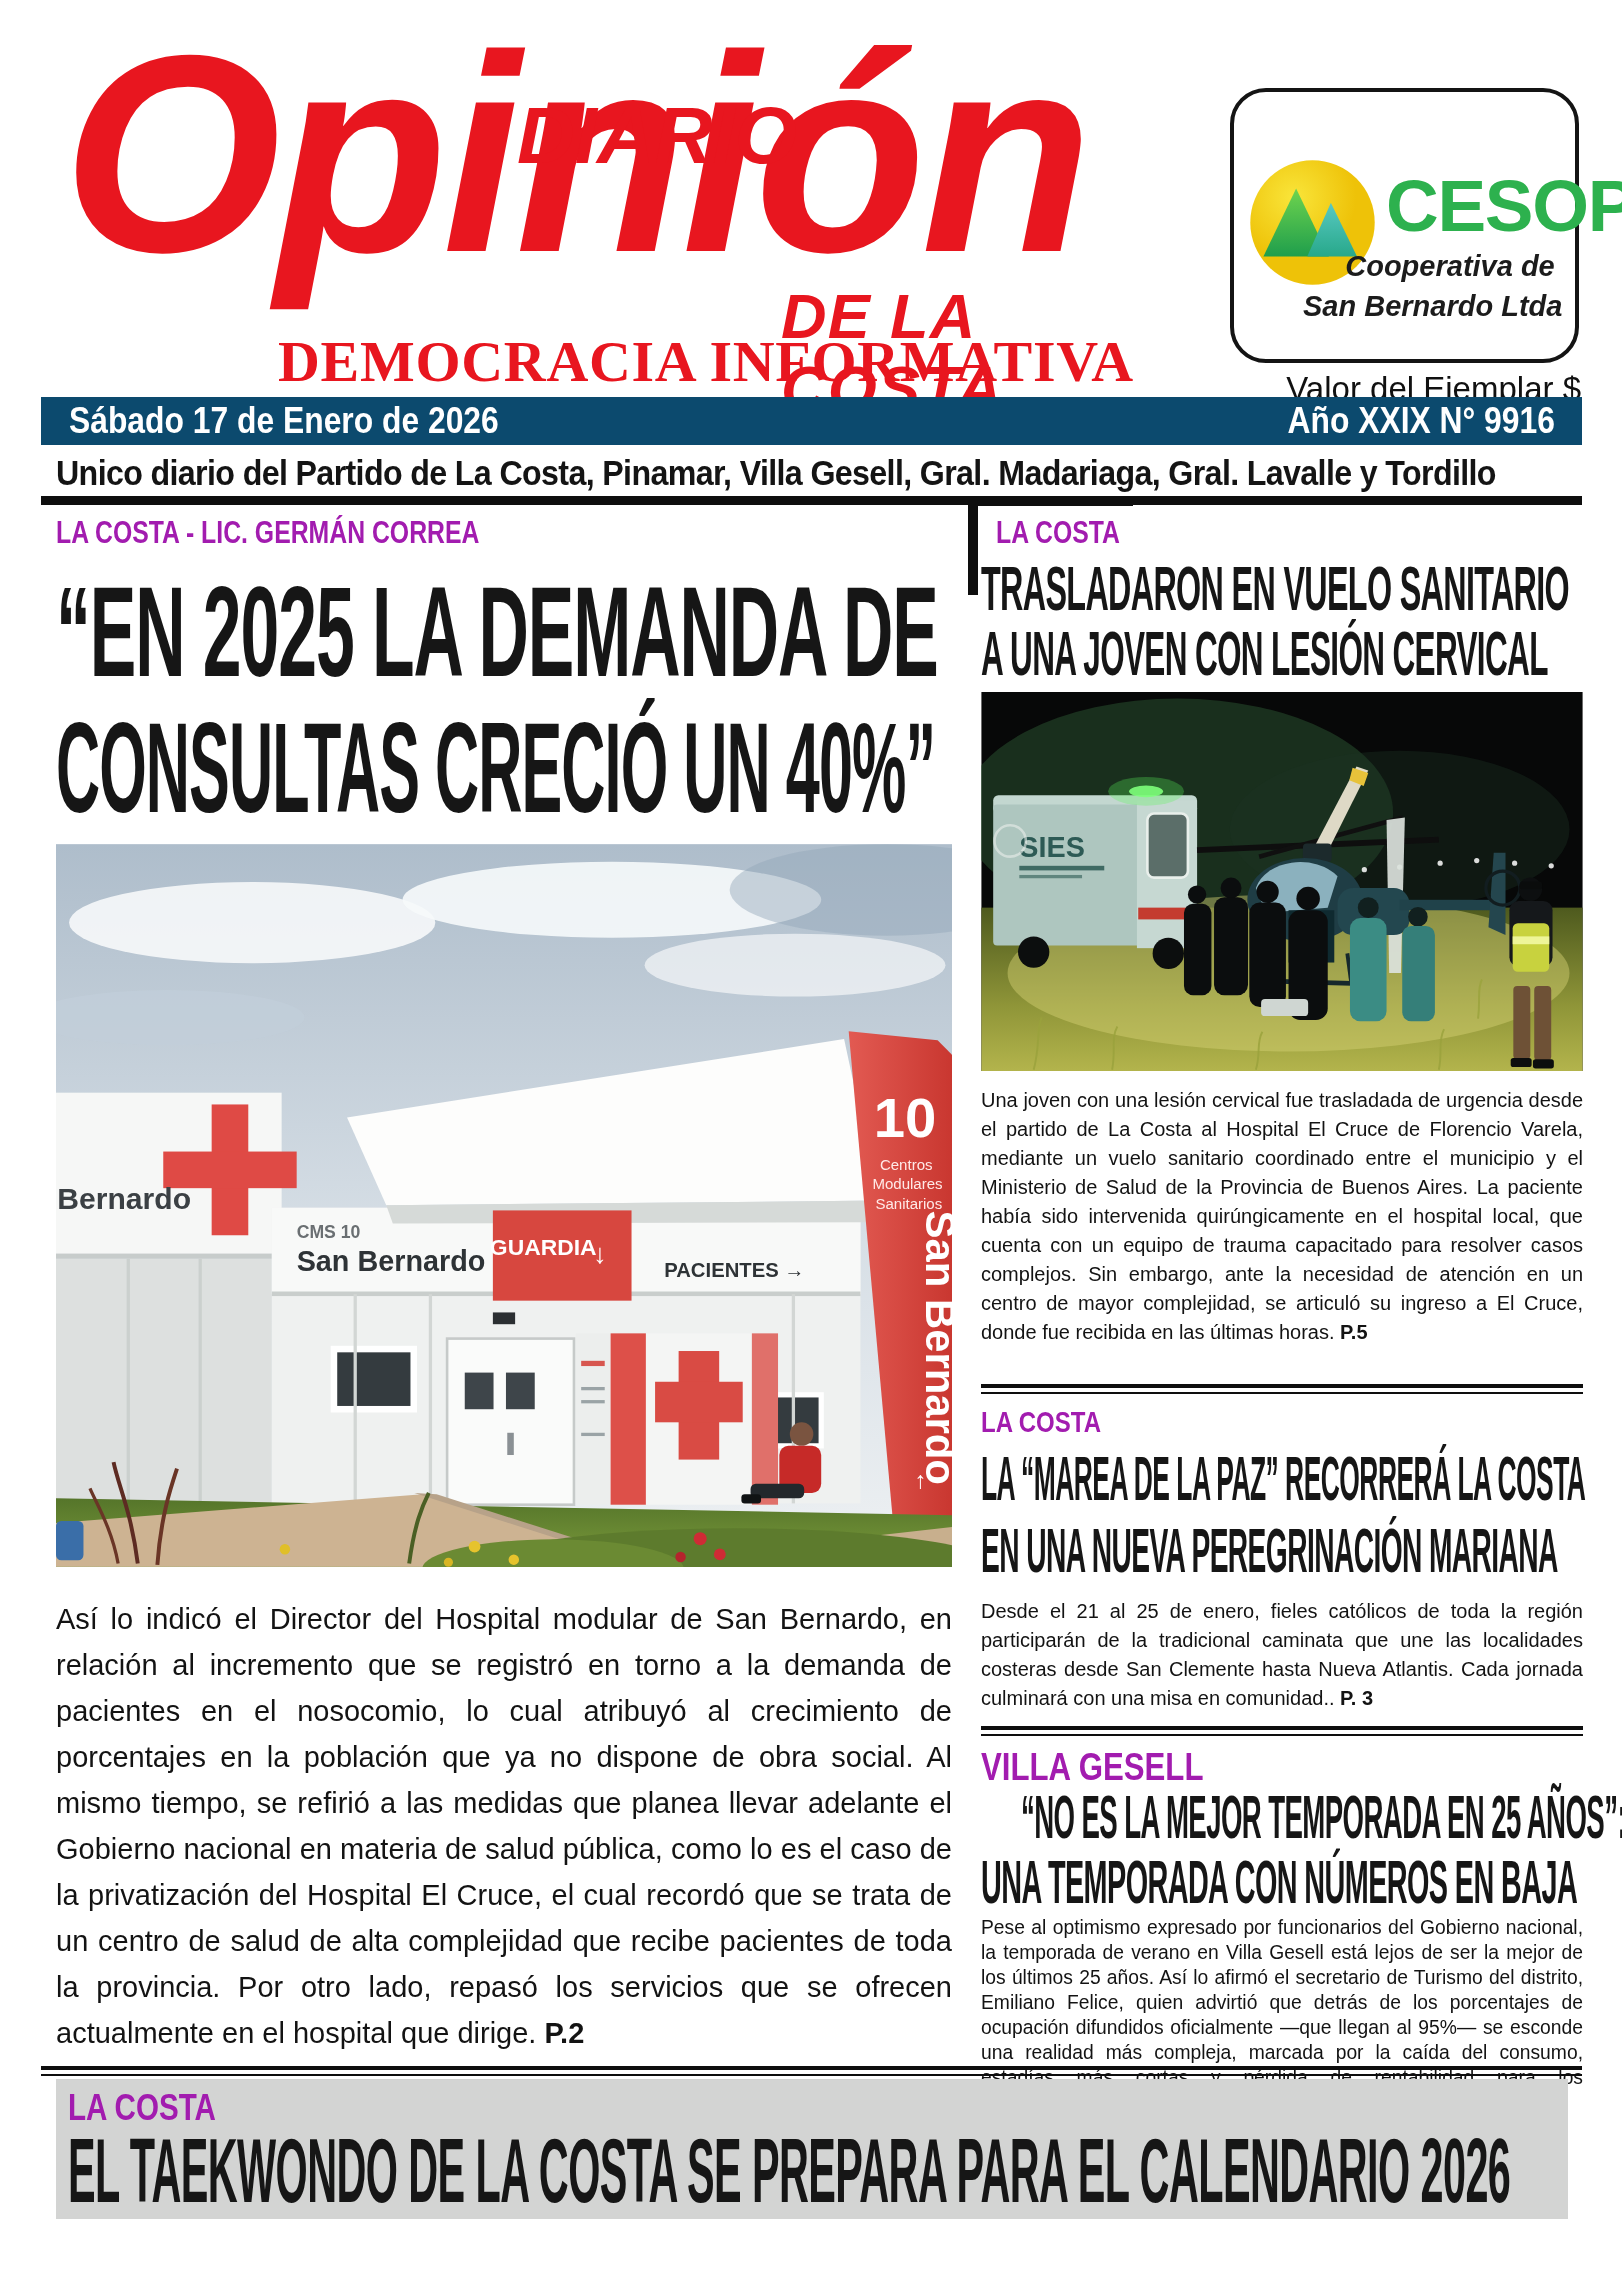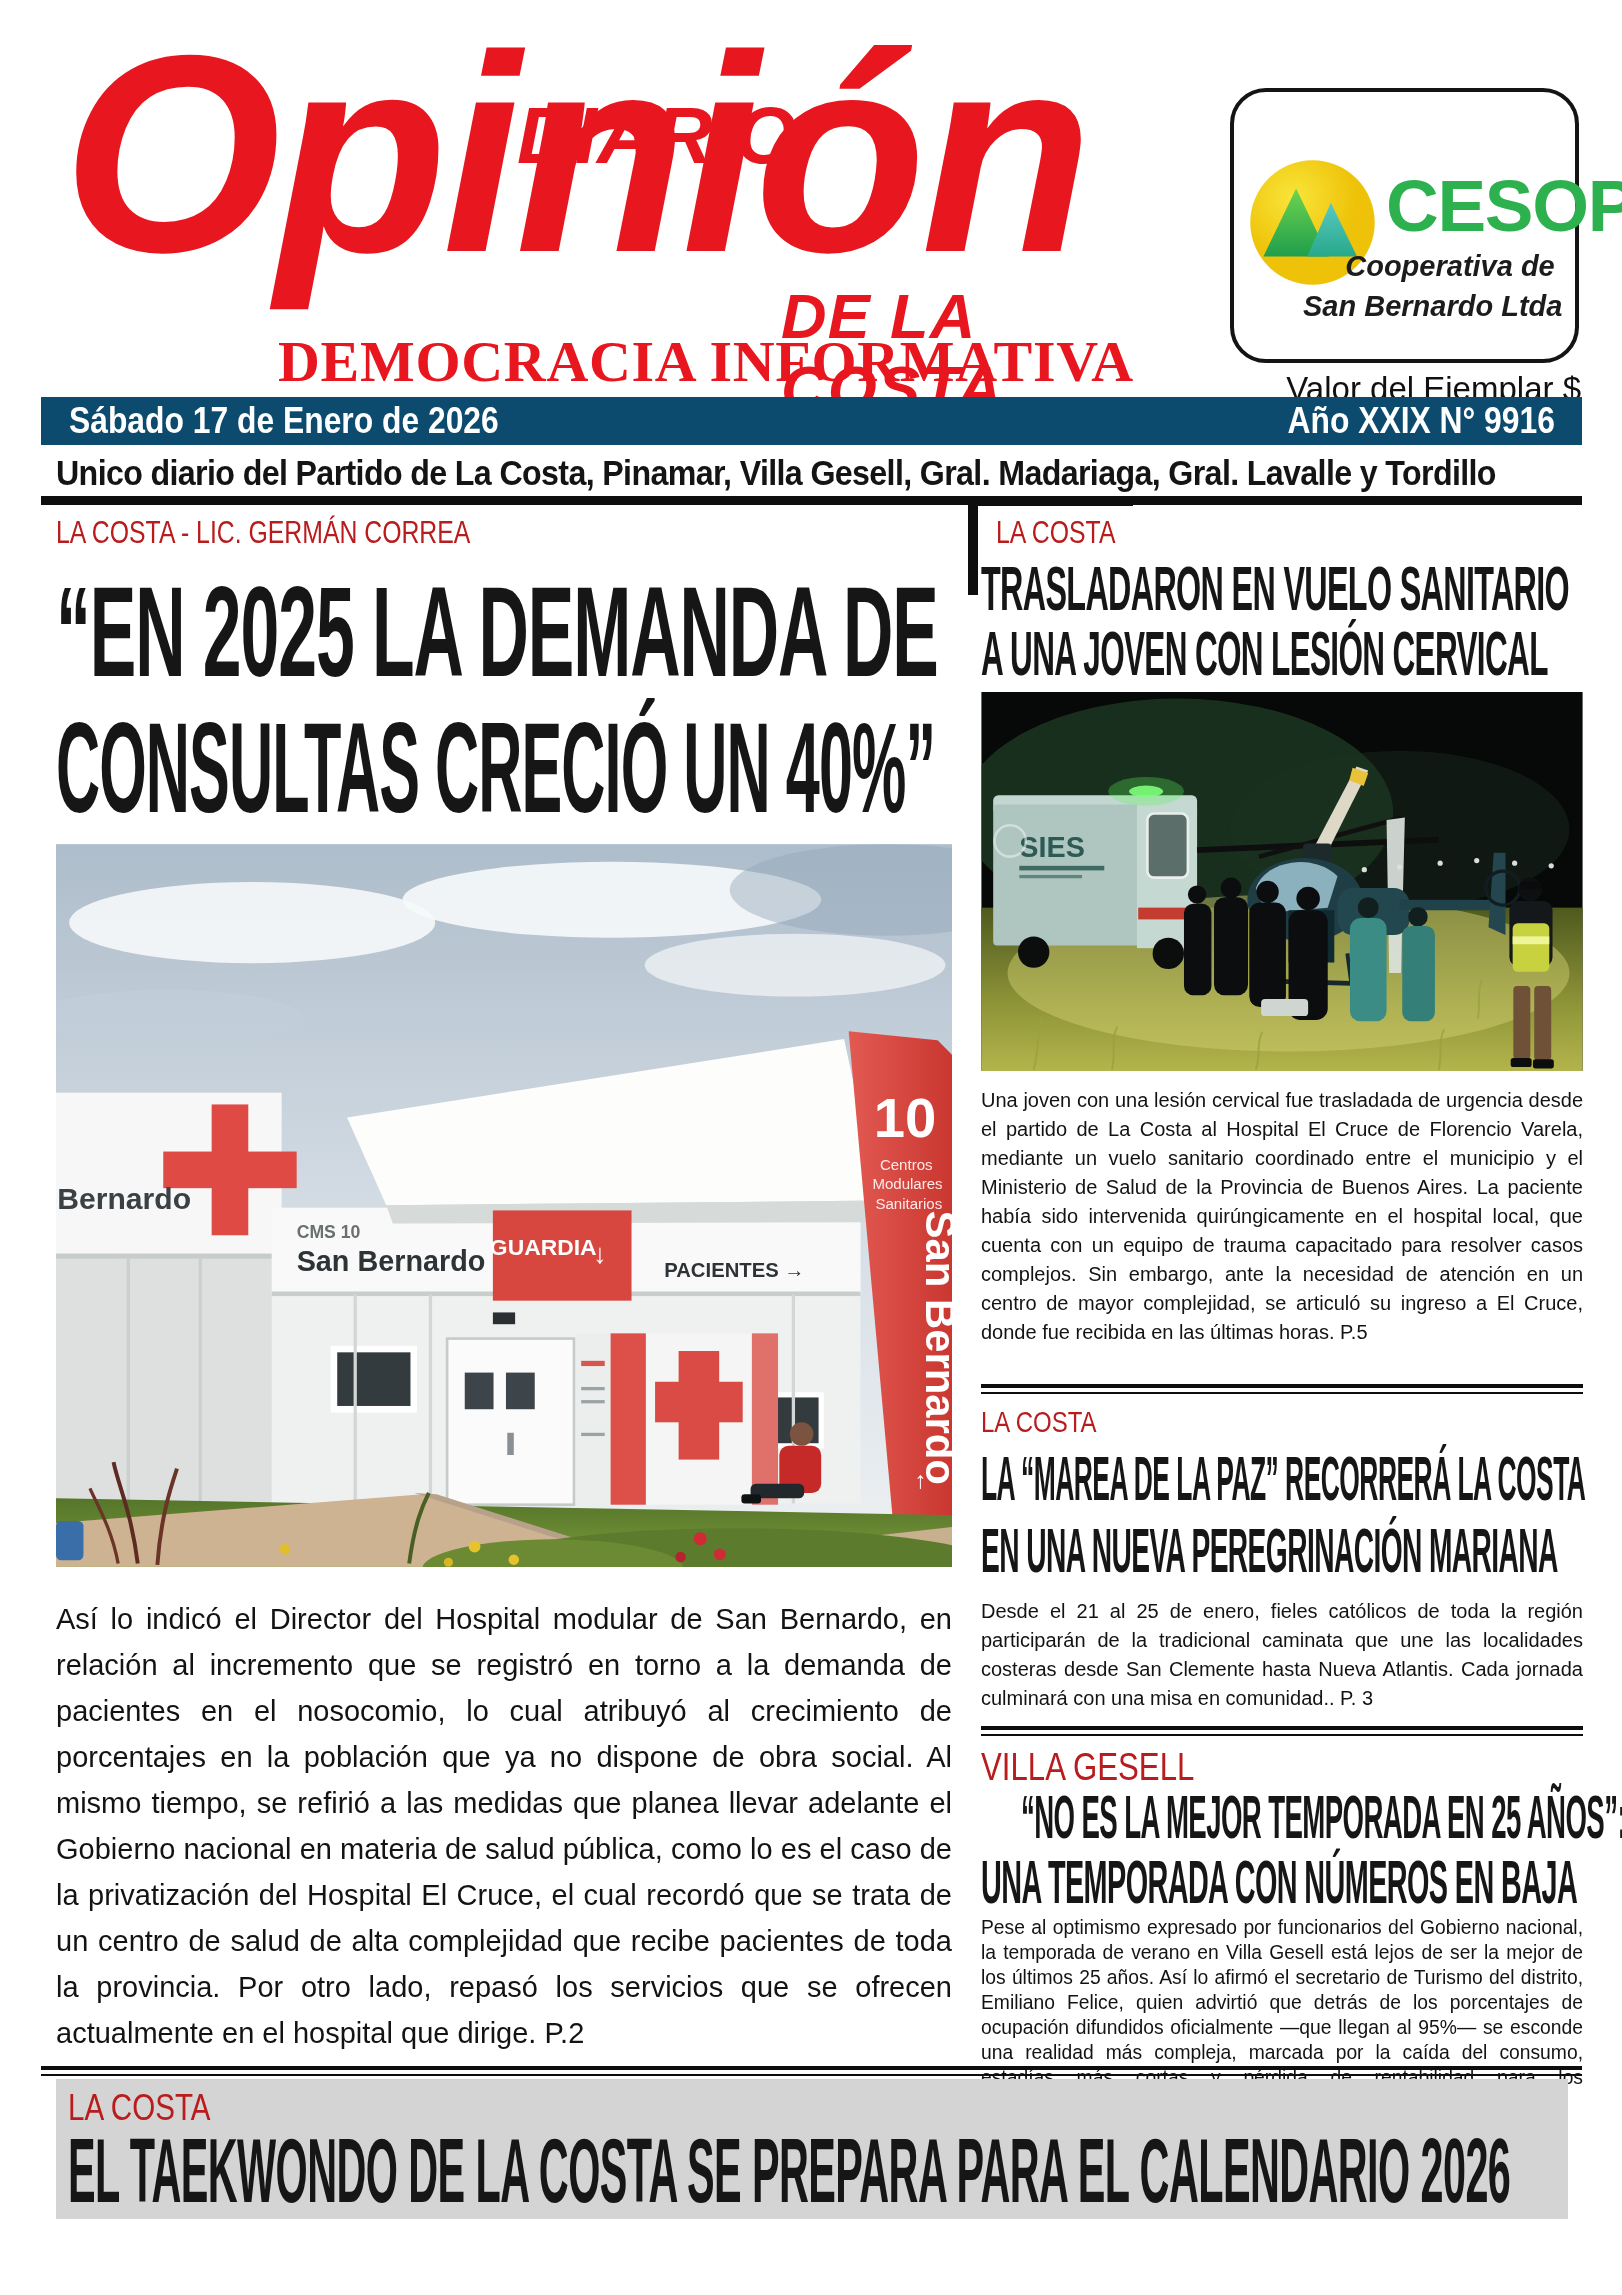--- a/index.html
+++ b/index.html
@@ -3,23 +3,23 @@
 <meta charset="utf-8">
 <style>
   html,body{margin:0;padding:0;background:#ffffff;}
   #page{position:relative;width:1622px;height:2295px;background:#fff;overflow:hidden;
         font-family:"Liberation Sans",sans-serif;color:#111;}
   .abs{position:absolute;}
   .cx{display:inline-block;white-space:nowrap;transform-origin:0 50%;}
   .cxr{display:inline-block;white-space:nowrap;transform-origin:100% 50%;}
   .red{color:#e8161f;}
   .hl{font-weight:bold;color:#161616;line-height:1;}
-  .kick{font-weight:normal;color:#b91c1c;}
+  .kick{font-weight:bold;color:#a21caf;}
   .body-txt{text-align:justify;color:#131313;}
-  .body-txt b{font-weight:normal;}
+  .body-txt b{font-weight:bold;}
   .rule{background:#0e0e0e;}
   .dbl{height:3.9px;border-top:4.6px solid #0e0e0e;border-bottom:2px solid #0e0e0e;}
   svg text{font-family:"Liberation Sans",sans-serif;}
   
   #mast-title{font-weight:bold;font-style:italic;font-size:281px;line-height:1;letter-spacing:-5.2px;}
   #mast-kicker{font-weight:bold;font-style:italic;font-size:80px;}
   #mast-region{font-weight:bold;font-style:italic;font-size:63px;letter-spacing:1.3px;}
   #mast-slogan{font-family:"Liberation Serif",serif;font-weight:bold;font-size:58px;letter-spacing:0.7px;}
   
   #cesop-box{border:4.6px solid #141414;border-radius:36px;background:#fff;}

